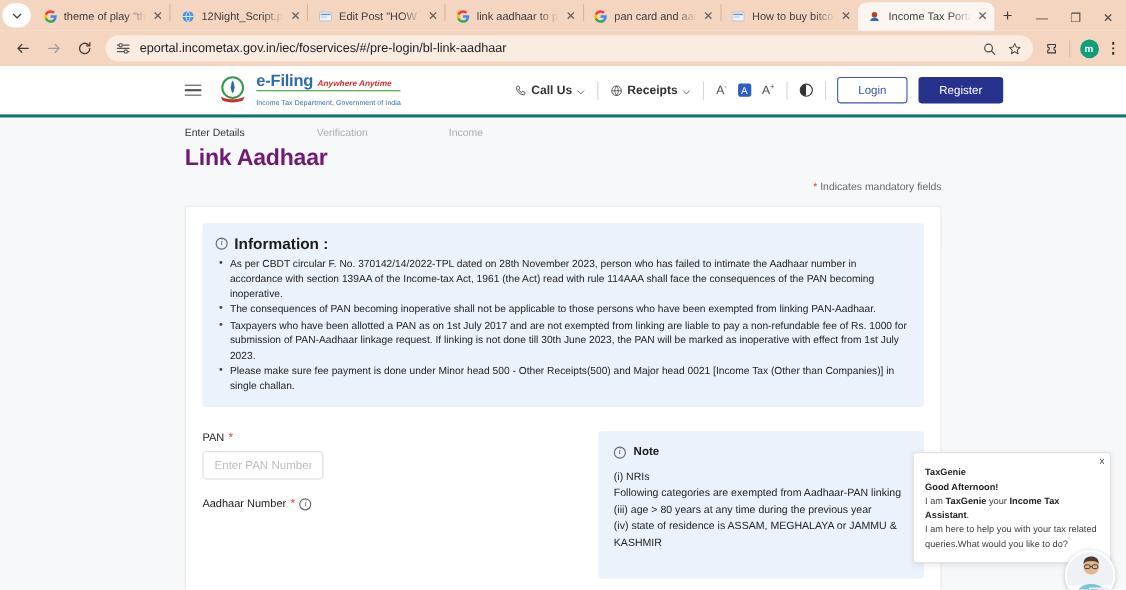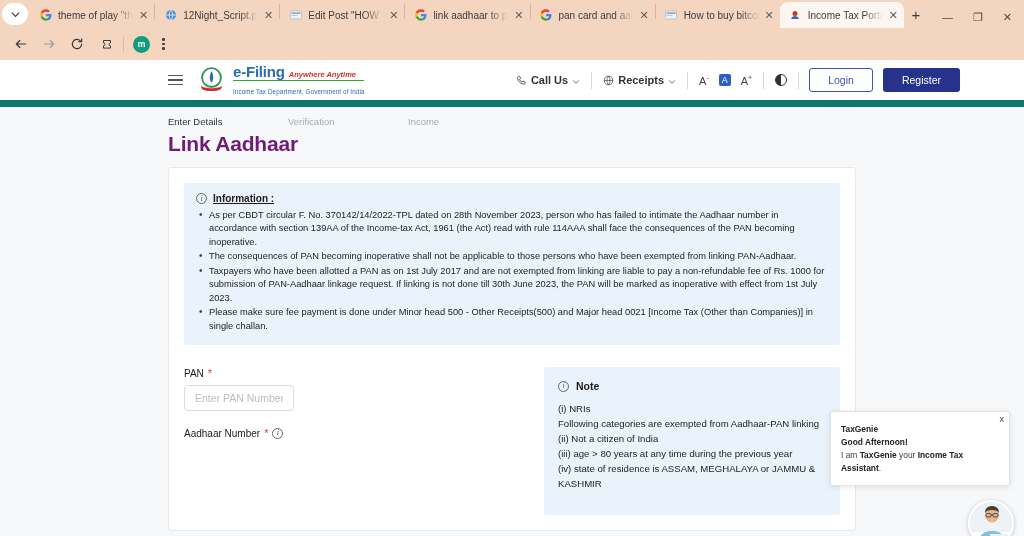--- a/index.html
+++ b/index.html
@@ -70,21 +70,21 @@
   .profile { width:17px; height:17px; border-radius:50%; background:#0f9d7a; color:#fff;
              font-size:9px; display:flex; align-items:center; justify-content:center; font-weight:600;}
   .kebab { display:flex; flex-direction:column; gap:2px; align-items:center; padding:0 3px;}
   .kebab i { width:2.5px; height:2.5px; background:#3a3a3a; border-radius:50%; display:block;}
 
   
   .page { position:absolute; top:60px; left:0; width:1024px; height:476px; background:#fff; overflow:hidden;}
 
   .site-header {
     height: 47px; background:#fff; display:flex; align-items:center;
-    padding: 0 64px 0 168px; border-bottom:7px solid #0f766e;
+    padding: 0 112px 0 168px; border-bottom:3px solid #0f766e;
   }
   .hamburger { display:flex; flex-direction:column; gap:3px; margin-right:14px; }
   .hamburger i { width:15px; height:1.6px; background:#555; display:block;}
   .brandwrap { display:flex; align-items:center; gap:7px; }
   .emblem { width:29px; height:29px; position:relative; flex:0 0 29px;}
   .brandtext { line-height:1; }
   .bt1 { display:flex; align-items:baseline; gap:4px; border-bottom:1.5px solid #3aa33a; padding-bottom:1px;}
   .bt1 .ef { font-size:15px; color:#2b6cb0; font-weight:600; letter-spacing:-0.2px;}
   .bt1 .aa { font-size:7.5px; color:#d32f2f; font-style:italic; font-weight:700;}
   .bt2 { font-size:6.3px; color:#2b6cb0; margin-top:2px; letter-spacing:0.1px;}
@@ -110,21 +110,21 @@
   .page-title { font-size:21px; font-weight:700; color:#701a75; padding: 5px 0 0 168px; letter-spacing:-0.2px;}
   .mandatory { text-align:right; padding: 9px 168px 0 0; font-size:9.5px; color:#666; }
   .mandatory .ast { color:#e53935; }
 
   .card {
     margin: 11px 168px 0 168px; background:#fff; border:1px solid #e8e8e8;
     border-radius: 3px; padding: 15px; min-height: 360px;
   }
   .infobox { background:#eaf2fb; border-radius:3px; padding: 10px 12px 11px 12px; }
   .infohead { display:flex; align-items:center; gap:6px; margin-bottom:5px;}
-  .infohead .itit { font-size:10px; font-weight:700; color:#1c1c1c;text-decoration:underline;}
+  .infohead .itit { font-size:14px; font-weight:700; color:#1c1c1c;}
   .icirc { width:11px; height:11px; border:1px solid #666; border-radius:50%;
            display:flex; align-items:center; justify-content:center; font-size:8px;
            color:#555; font-style:italic; font-family:"Liberation Serif", serif; line-height:1;}
   .infobox ul { list-style:none; }
   .infobox li { position:relative; padding-left:13px; font-size:9.3px; color:#242424;
                 line-height: 1.45; margin-bottom:1px; }
   .infobox li:before { content:"•"; position:absolute; left:3px; top:-1px; font-size:10px; color:#444;}
   .infobox a { color:#1769c7; text-decoration:none; }
 
   .formrow { display:flex; gap:30px; margin-top:22px; }
@@ -284,20 +284,39 @@
         <path d="M4 12h16M14 6l6 6-6 6" stroke="#9b9b9b" stroke-width="2" fill="none" stroke-linecap="round" stroke-linejoin="round"></path>
         </svg>
     </div>
     <div class="nav-btn">
       <svg viewBox="0 0 24 24">
         <path d="M20 12a8 8 0 11-2.4-5.7" stroke="#3a3a3a" stroke-width="2" fill="none" stroke-linecap="round"></path>
         <path d="M20 3v5h-5" stroke="#3a3a3a" stroke-width="2" fill="none" stroke-linecap="round" stroke-linejoin="round"></path>
         </svg>
     </div>
 
+    <div class="omnibox">
+      <span class="siteinfo">
+        <svg viewBox="0 0 24 24">
+            <path d="M3 7h18M3 12h18M3 17h18" stroke="#555" stroke-width="2" stroke-linecap="round"></path>
+            <circle cx="8" cy="7" r="2.6" fill="#fbece2" stroke="#555" stroke-width="1.8"></circle>
+            <circle cx="16" cy="17" r="2.6" fill="#fbece2" stroke="#555" stroke-width="1.8"></circle>
+          </svg>
+      </span>
+      <span class="url">eportal.incometax.gov.in/iec/foservices/#/pre-login/bl-link-aadhaar</span>
+      <span class="obicons">
+        <svg viewBox="0 0 24 24">
+            <circle cx="10.5" cy="10.5" r="6.5" stroke="#4a4a4a" stroke-width="2" fill="none"></circle>
+            <path d="M15.5 15.5L21 21" stroke="#4a4a4a" stroke-width="2" stroke-linecap="round"></path>
+          </svg>
+        <svg viewBox="0 0 24 24">
+            <path d="M12 3l2.6 5.9 6.4.6-4.8 4.3 1.4 6.3L12 16.8 6.4 20.1l1.4-6.3L3 9.5l6.4-.6z" stroke="#4a4a4a" stroke-width="1.7" fill="none" stroke-linejoin="round"></path>
+          </svg>
+      </span>
+    </div>
 
     <div class="tb-right">
       <svg viewBox="0 0 24 24">
           <path d="M6 6h12v4a2.5 2.5 0 000 5v4H6v-4a2.5 2.5 0 000-5z" stroke="#3a3a3a" stroke-width="1.7" fill="none" stroke-linejoin="round"></path>
         </svg>
       <div class="tb-sep"></div>
       <div class="profile">m</div>
       <div class="kebab">
           <i></i>
           <i></i>
@@ -371,20 +390,24 @@
     <div class="content">
 
       <div class="steps">
         <div class="step active">Enter Details</div>
         <div class="step">Verification</div>
         <div class="step">Income</div>
       </div>
 
       <div class="page-title">Link Aadhaar</div>
 
+      <div class="mandatory">
+        <span class="ast">*</span>
+        <span>Indicates mandatory fields</span>
+      </div>
 
       <div class="card">
 
         <div class="infobox">
           <div class="infohead">
             <span class="icirc">i</span>
             <span class="itit">Information :</span>
           </div>
           <ul>
             <li>As per CBDT circular F. No. 370142/14/2022-TPL dated on 28th November 2023, person who has failed to intimate the Aadhaar number in accordance with section 139AA of the Income-tax Act, 1961 (the Act) read with rule 114AAA shall face the consequences of the PAN becoming inoperative.</li>
@@ -409,38 +432,38 @@
             </div>
           </div>
 
           <div class="notebox">
             <div class="notehead">
               <span class="icirc">i</span>
               <span class="ntit">Note</span>
             </div>
             <div class="noteline">(i) NRIs</div>
             <div class="noteline">Following categories are exempted from Aadhaar-PAN linking</div>
-            <div class="noteline">(ii) Not a citizen of India</div>
             <div class="noteline">(iii) age &gt; 80 years at any time during the previous year</div>
             <div class="noteline">(iv) state of residence is ASSAM, MEGHALAYA or JAMMU &amp; KASHMIR</div>
             <div class="notegap"></div>
 
           </div>
         </div>
 
       </div>
 
     </div>
   </div>
 
   <div class="chatpop">
     <span class="x">x</span>
     <div class="ln b">TaxGenie</div>
     <div class="ln b">Good Afternoon!</div>
     <div class="ln"><span>I am </span><span class="b">TaxGenie</span><span> your </span><span class="b">Income Tax Assistant</span><span>.</span></div>
+    <div class="ln">I am here to help you with your tax related queries.What would you like to do?</div>
   </div>
 
   <div class="chatavatar">
     <svg viewBox="0 0 46 46" width="46" height="46">
       <circle cx="23" cy="23" r="23" fill="#eef2f7"></circle>
       <path d="M0 30h46v16H0z" fill="#fff"></path>
       <ellipse cx="22" cy="13" rx="7" ry="7.5" fill="#e8b48a"></ellipse>
       <path d="M15 11c0-5 3-7 7-7s7 2 7 7c-1-2-3-3-7-3s-6 1-7 3z" fill="#4a3b2e"></path>
       <rect x="16" y="11.5" width="5" height="3.4" rx="1.2" fill="none" stroke="#3a3a3a" stroke-width="0.9"></rect>
       <rect x="23" y="11.5" width="5" height="3.4" rx="1.2" fill="none" stroke="#3a3a3a" stroke-width="0.9"></rect>

